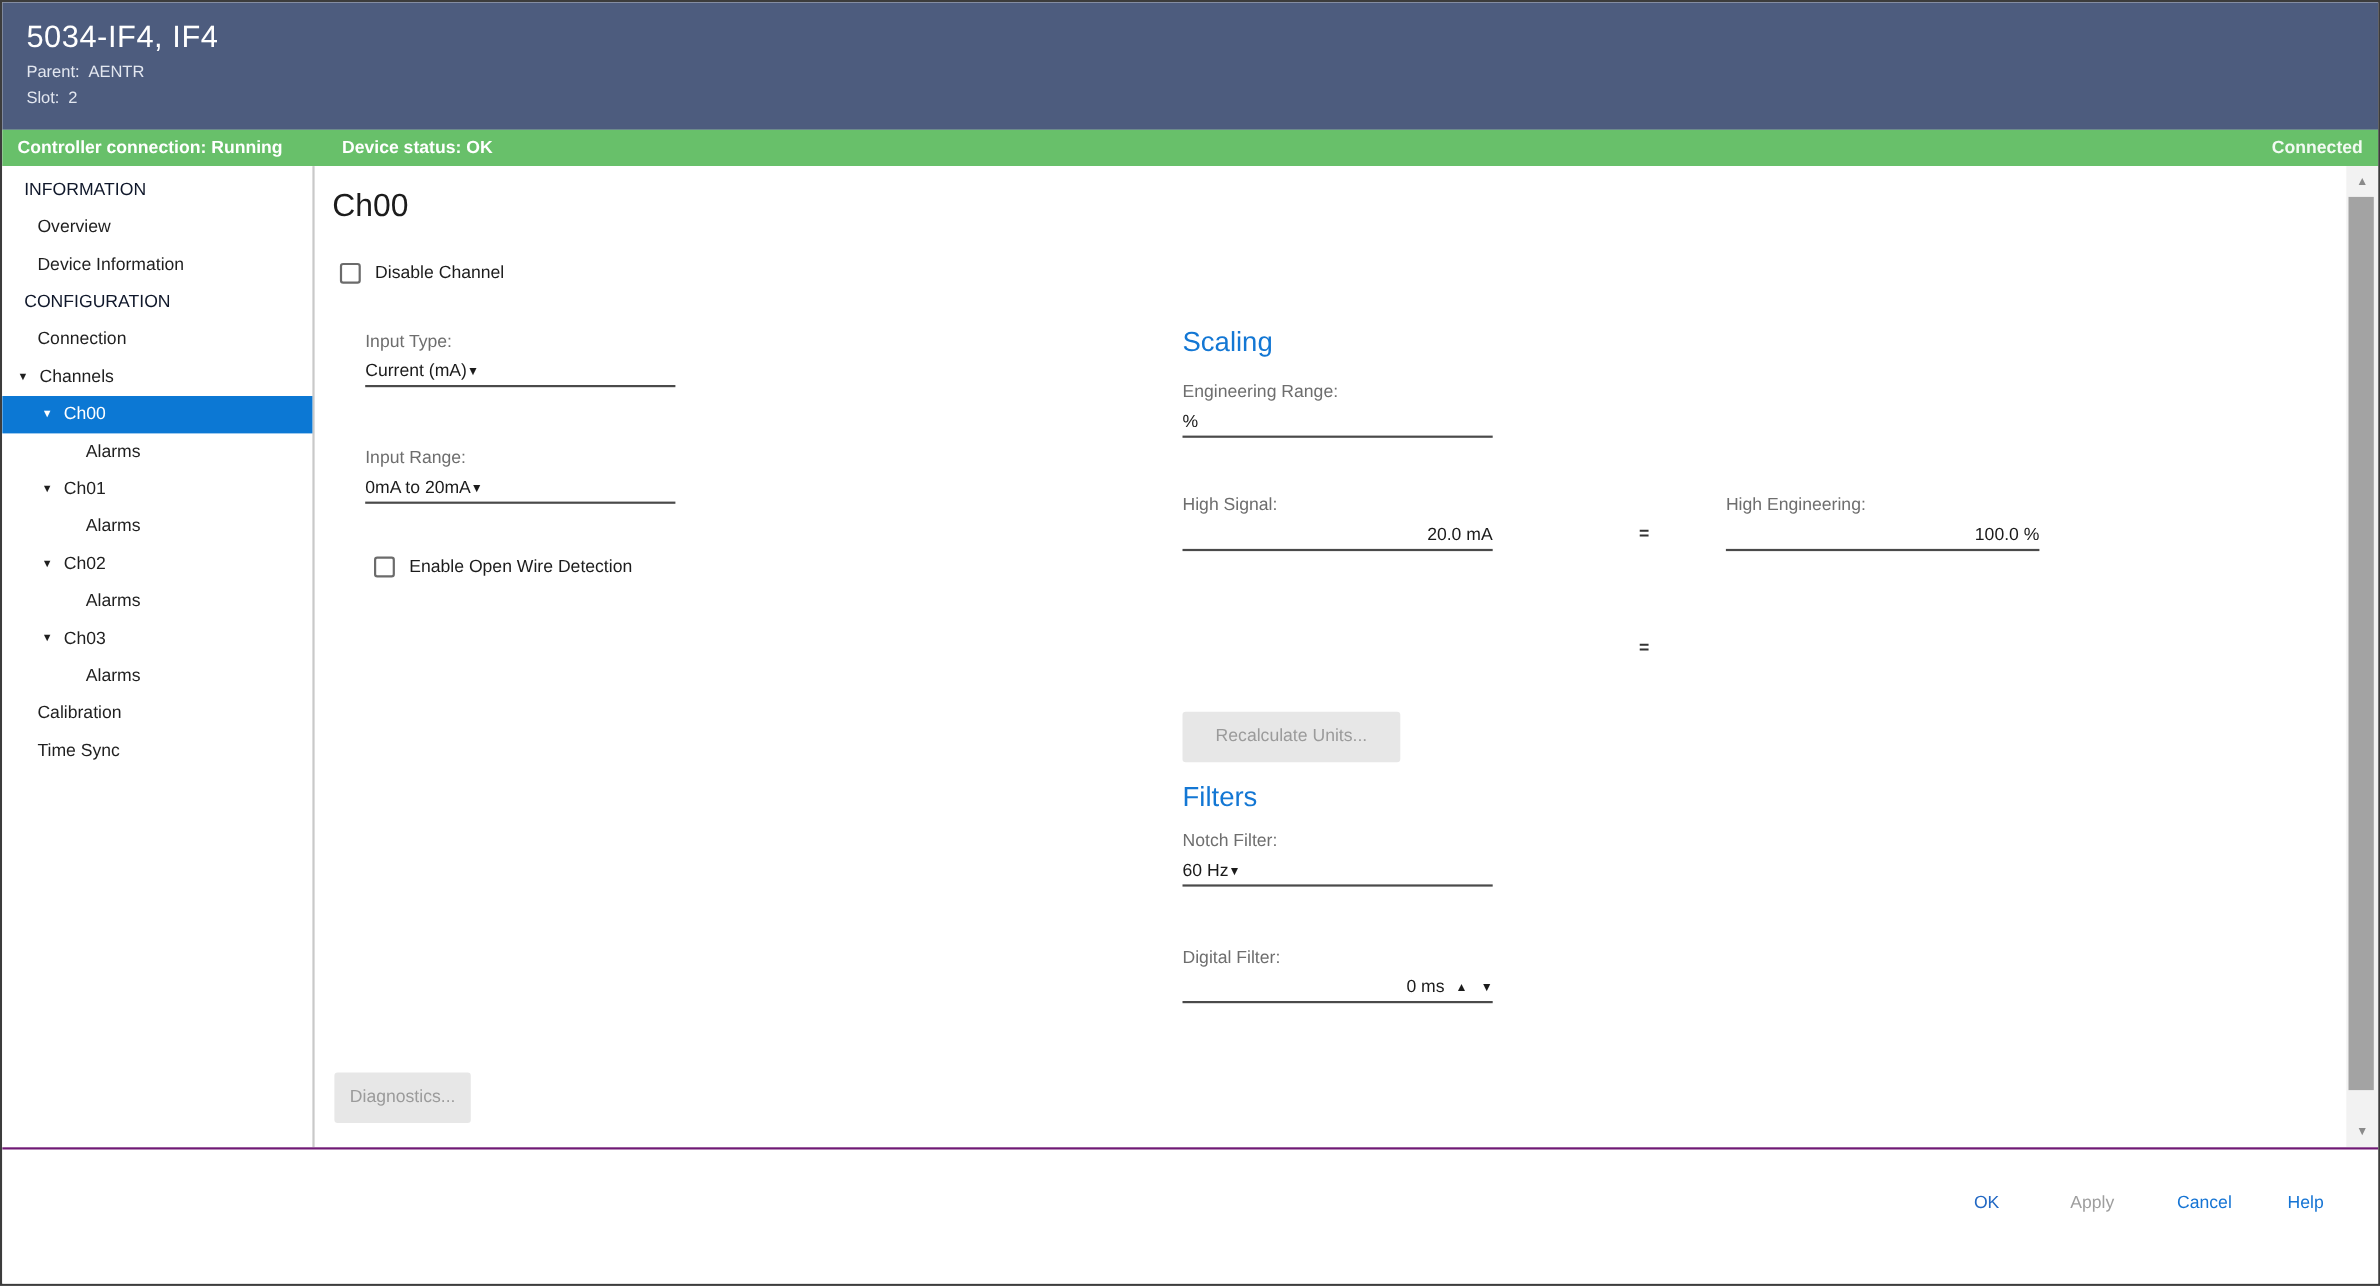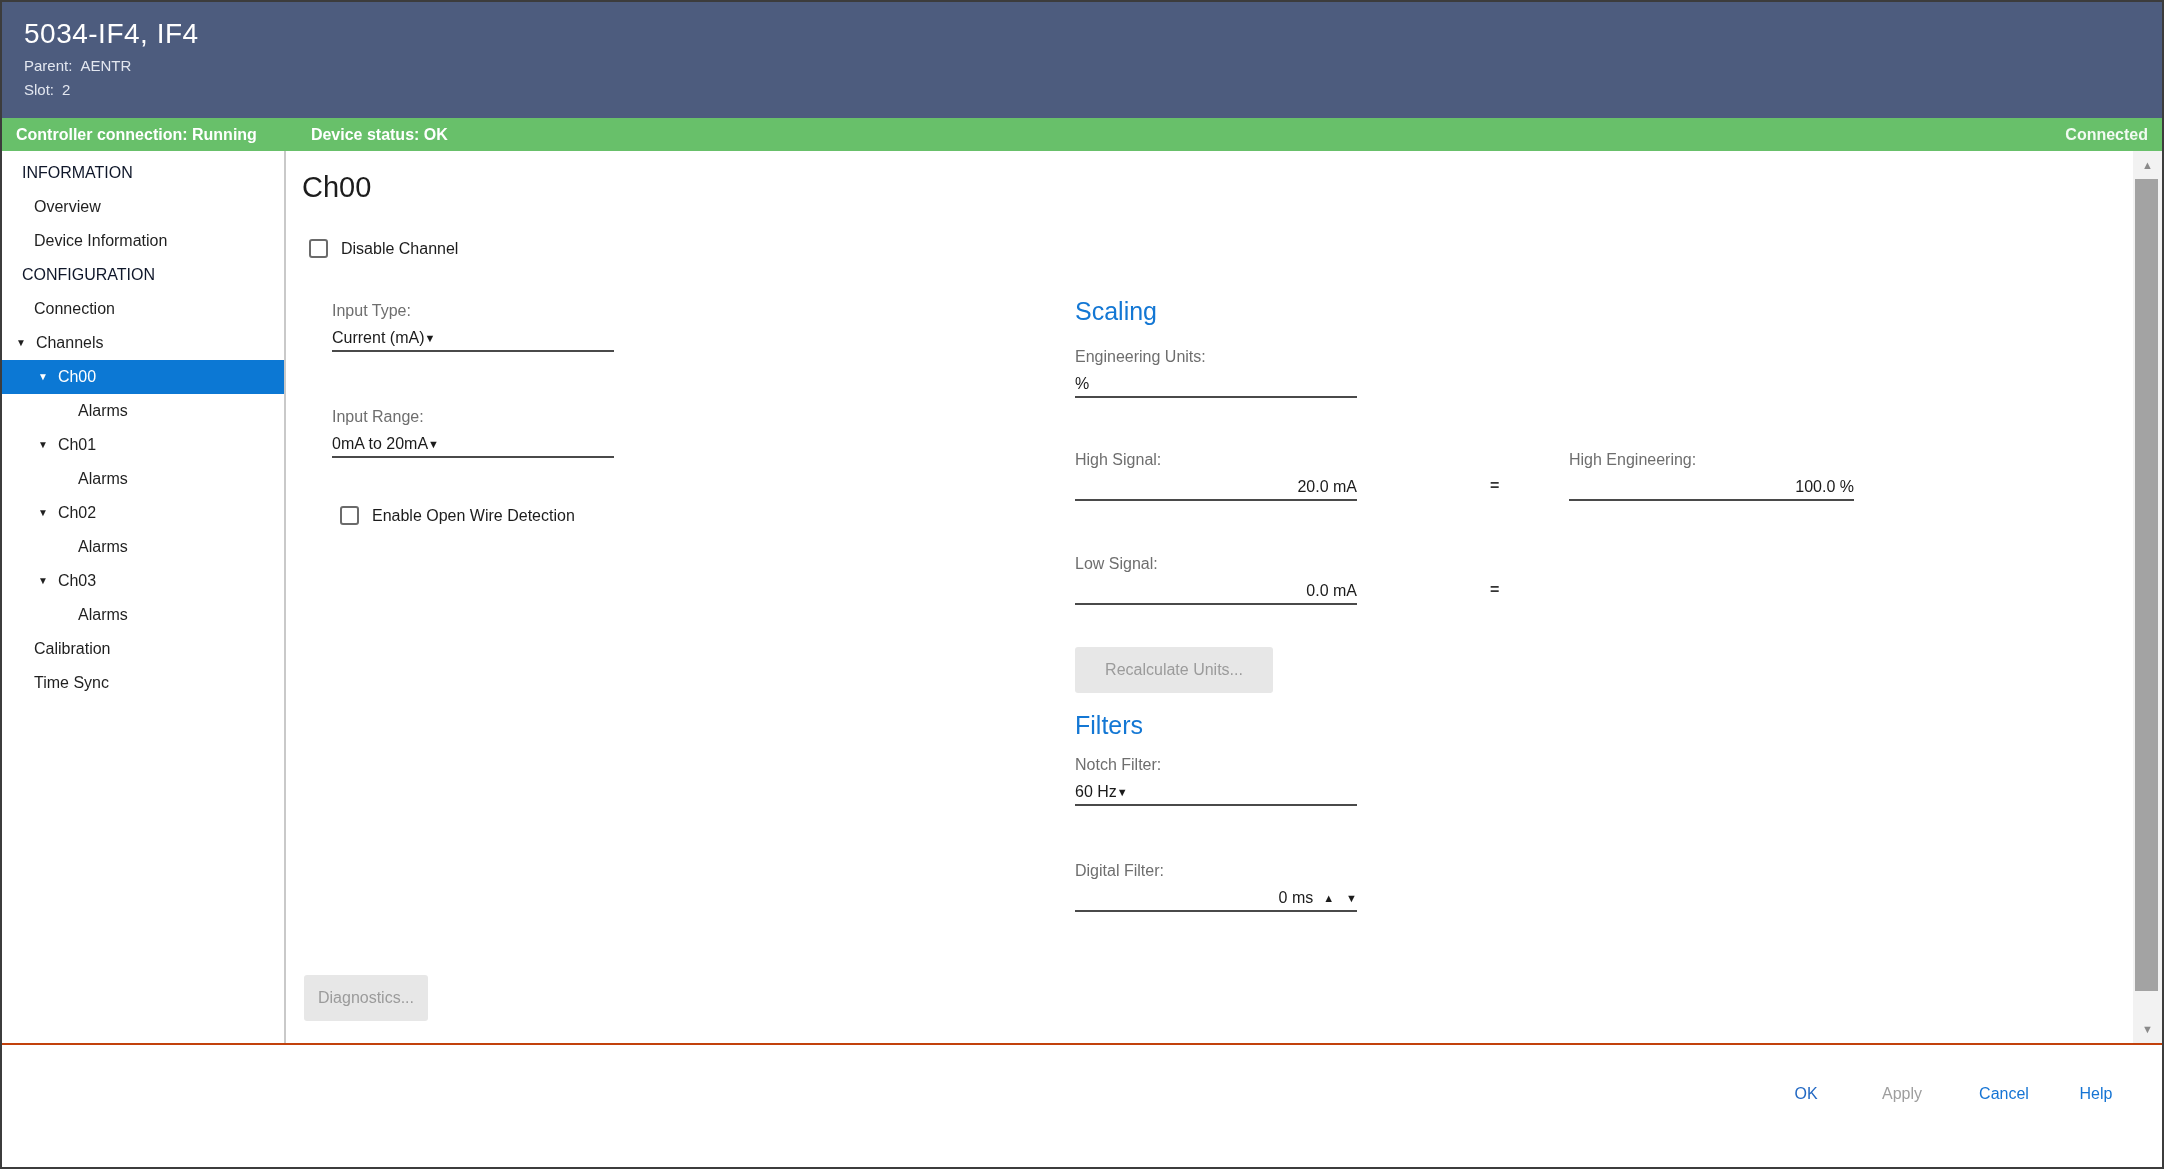--- a/index.html
+++ b/index.html
@@ -62,21 +62,21 @@
   .gray-btn{position:absolute;background:#e7e7e7;border:none;border-radius:3px;color:#9b9b9b;font-size:16px;font-family:inherit;cursor:default;}
 
   
   .scrollbar{position:absolute;right:0;top:0;bottom:0;width:29px;background:#f2f2f2;}
   .sb-arrow{position:absolute;left:0;width:100%;text-align:center;font-size:11px;color:#8a8a8a;cursor:pointer;}
   .sb-arrow.up{top:8px;}
   .sb-arrow.down{bottom:8px;}
   .sb-thumb{position:absolute;left:2px;right:4px;top:28px;height:812px;background:#a3a3a3;cursor:pointer;}
 
   
-  .footer{position:absolute;left:0;right:0;bottom:0;top:1041px;background:#fff;border-top:2px solid #c2410c;}
+  .footer{position:absolute;left:0;right:0;bottom:0;top:1041px;background:#fff;border-top:2px solid #701a75;}
   .footer .btnrow{position:absolute;top:27px;right:36px;display:flex;gap:22px;}
   .footer button{height:44px;border:none;font-size:16px;font-family:inherit;background:transparent;cursor:pointer;border-radius:2px;}
   .btn-ok{width:68px;background:var(--ok-button-bg);color:#2268c3;}
   .btn-apply{width:80px;color:#9e9e9e;cursor:default;}
   .btn-cancel{width:80px;color:var(--link-blue);}
   .btn-help{width:60px;color:var(--link-blue);}
 </style>
 </head>
 <body>
 
@@ -184,21 +184,21 @@
       </div>
 
       <div class="checkbox-row" style="left:52px;top:355px;">
         <span class="checkbox"></span>
         <span>Enable Open Wire Detection</span>
       </div>
 
       <div class="section-heading" style="left:787px;top:146px;">Scaling</div>
 
       <div class="fieldgroup" style="left:787px;top:196px;">
-        <div class="flabel">Engineering Units:</div>
+        <div class="flabel">Engineering Range:</div>
         <div class="frow numeric" style="justify-content:flex-start;">
           <span>%</span>
         </div>
       </div>
 
       <div class="fieldgroup" style="left:787px;top:299px;">
         <div class="flabel">High Signal:</div>
         <div class="frow numeric">
           <span>20.0 mA</span>
         </div>
@@ -206,26 +206,20 @@
 
       <div class="equals" style="left:1202px;top:326px;">=</div>
 
       <div class="fieldgroup" style="left:1281px;top:299px;width:285px;">
         <div class="flabel">High Engineering:</div>
         <div class="frow numeric">
           <span>100.0 %</span>
         </div>
       </div>
 
-      <div class="fieldgroup" style="left:787px;top:403px;">
-        <div class="flabel">Low Signal:</div>
-        <div class="frow numeric">
-          <span>0.0 mA</span>
-        </div>
-      </div>
 
       <div class="equals" style="left:1202px;top:430px;">=</div>
 
 
       <button class="gray-btn" style="left:787px;top:496px;width:198px;height:46px;">Recalculate Units...</button>
 
       <div class="section-heading" style="left:787px;top:560px;">Filters</div>
 
       <div class="fieldgroup" style="left:787px;top:604px;">
         <div class="flabel">Notch Filter:</div>

